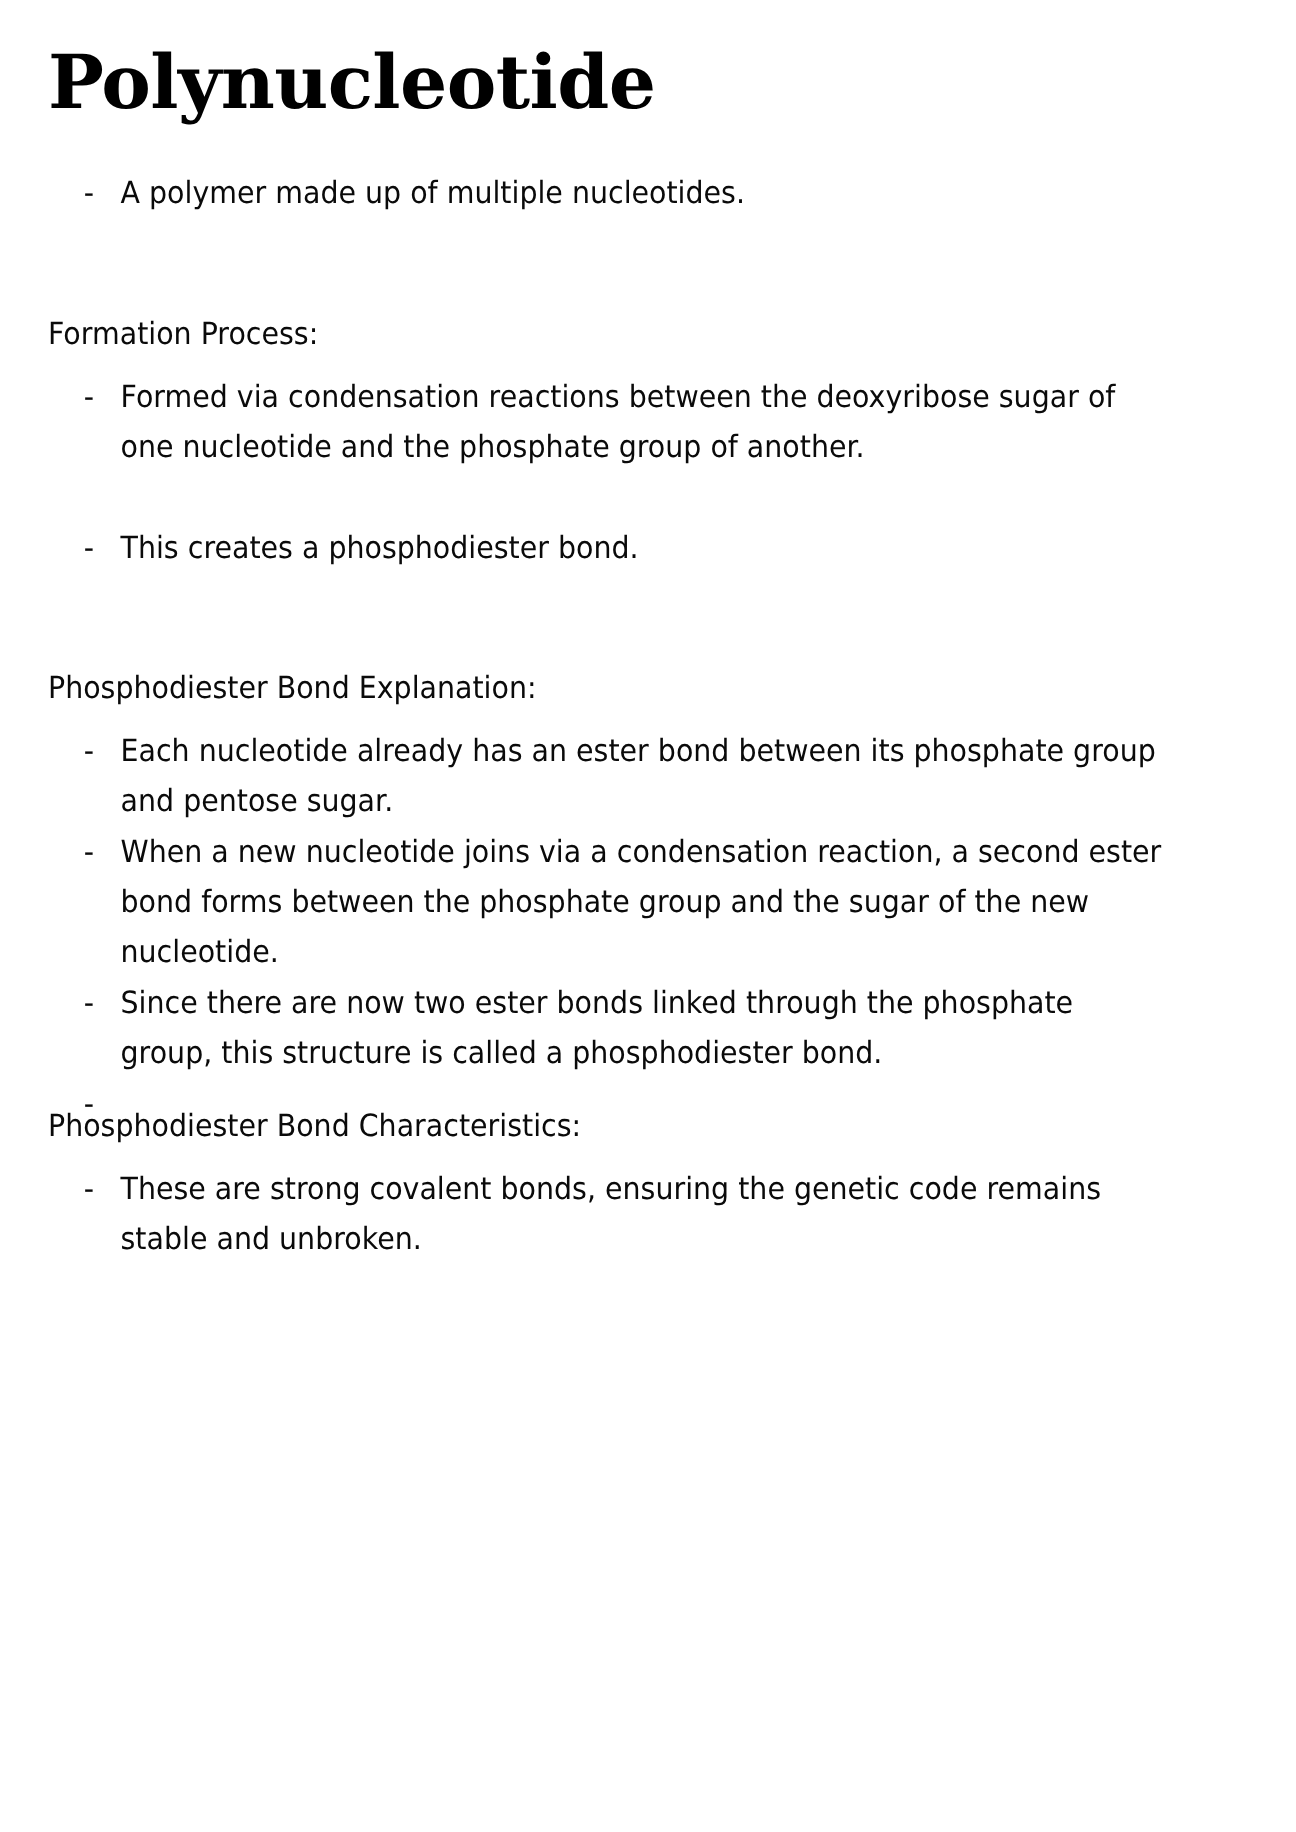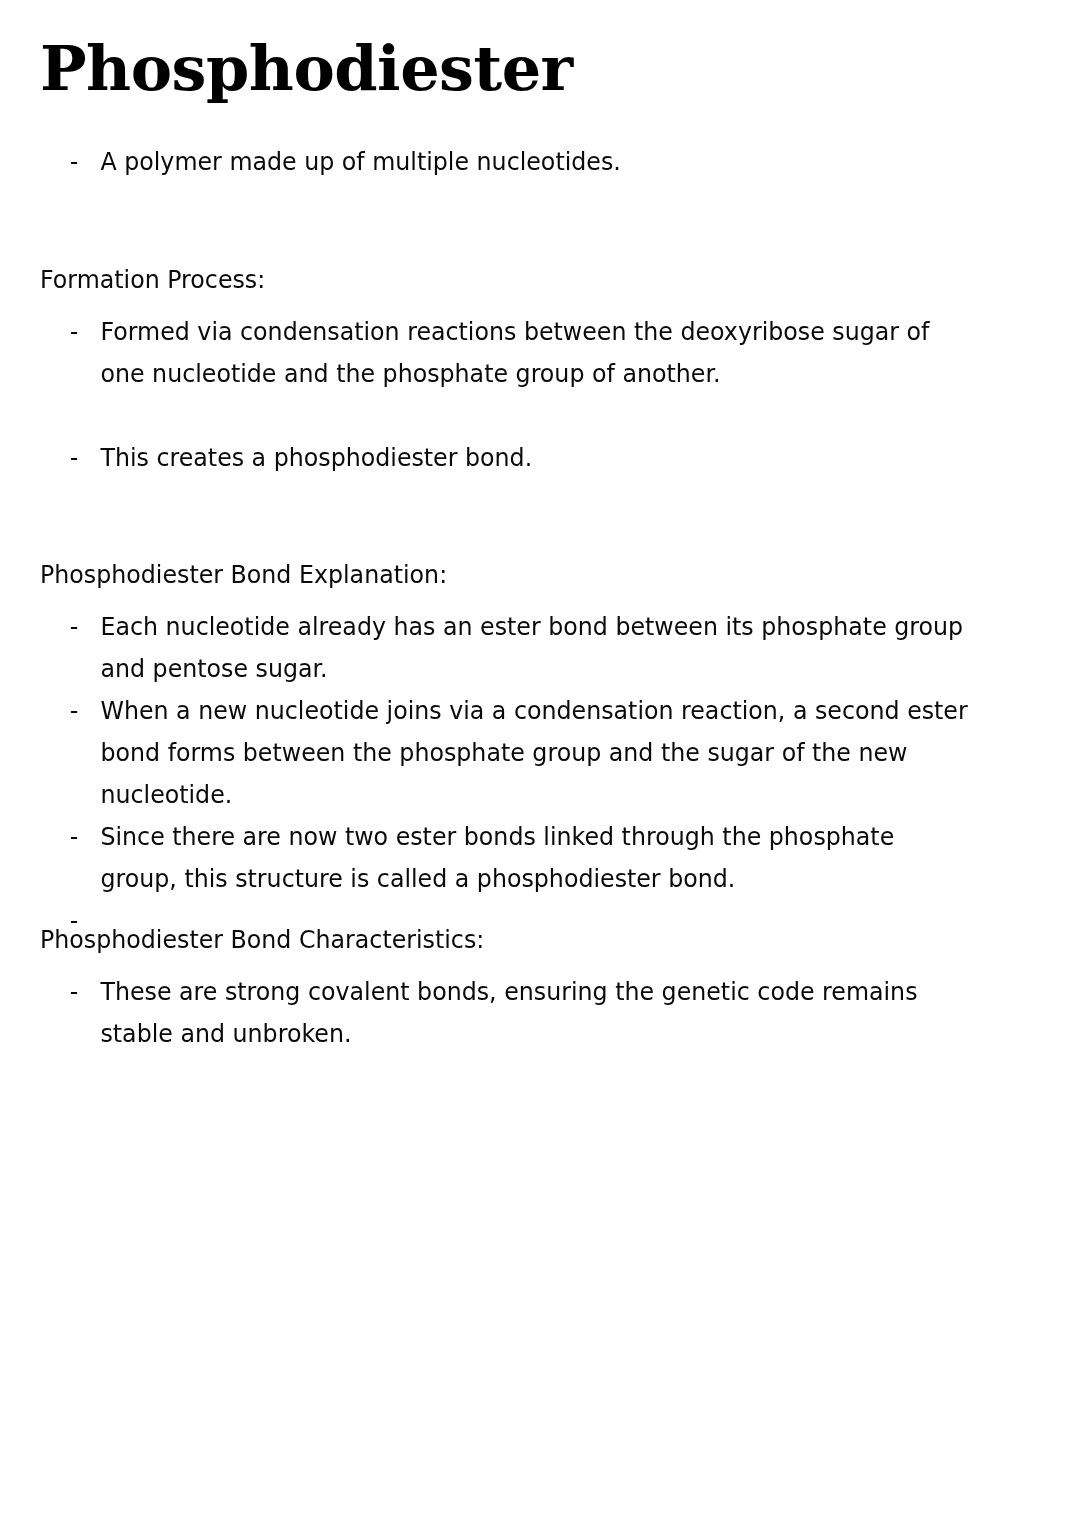--- a/index.html
+++ b/index.html
@@ -75,21 +75,21 @@
   .bullet-row.spaced { margin-bottom: 42px; }
   .bullet-row.tight  { margin-bottom: 0px; }
 
   .empty-row { min-height: 42px; }
 </style>
 </head>
 <body>
 
 <div class="page">
 
-  <div class="doc-title">Phosphodiester</div>
+  <div class="doc-title">Polynucleotide</div>
 
   <div class="bullet-block" style="left:40px; top:140px; width:1000px;">
     <div class="bullet-row body-text spaced">
       <span class="bullet-dash">-</span>
       <span class="bullet-text">A polymer made up of multiple nucleotides.</span>
     </div>
   </div>
 
   <div class="section-heading body-text" style="top:258px;">Formation Process:</div>
 

